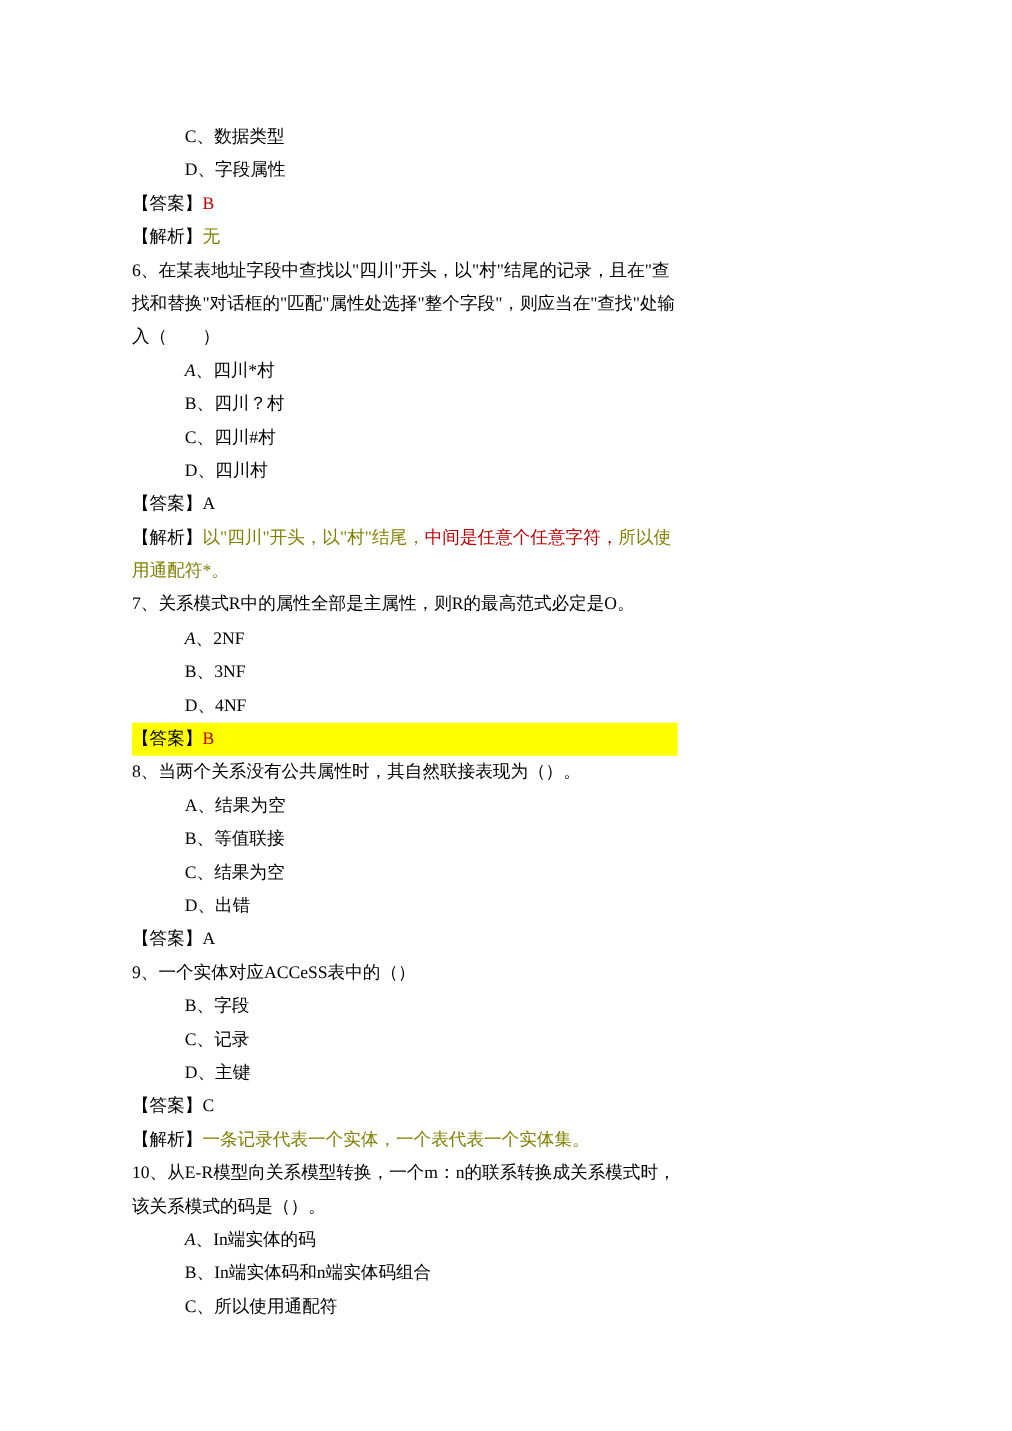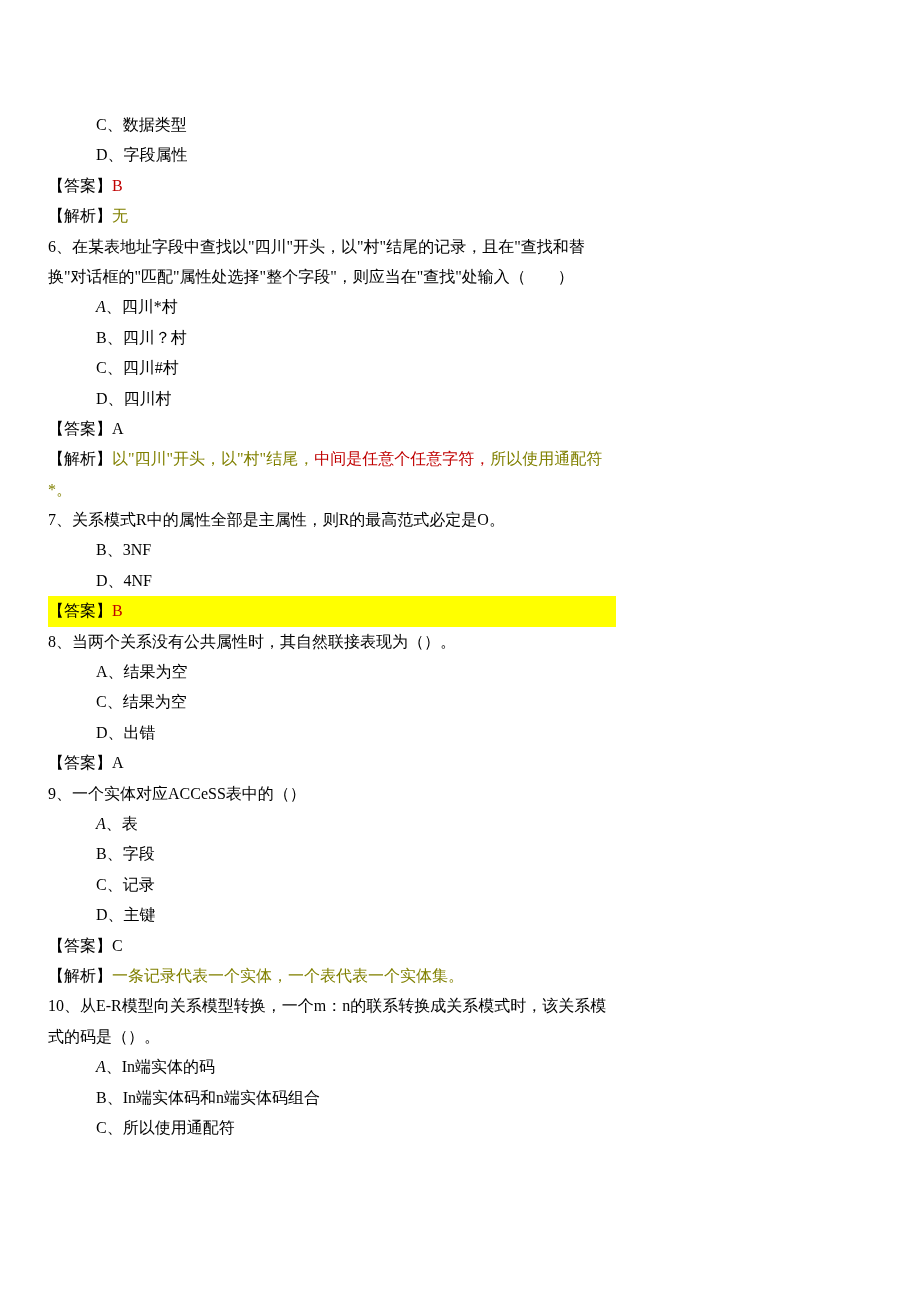--- a/index.html
+++ b/index.html
@@ -7,21 +7,21 @@
     padding: 0;
     background: #ffffff;
     font-family: "SimSun", "宋体", serif;
     font-size: 16px;
     line-height: 1.9;
     color: #000000;
   }
   .page {
     width: 736px;
     min-height: 1301px;
-    padding: 110px 120px 80px 48px;
+    padding: 110px 120px 80px 120px;
     box-sizing: border-box;
   }
   .option {
     padding-left: 48px;
   }
   .answer-label {
     color: #000000;
   }
   .answer-val {
     color: #c00000;
@@ -72,36 +72,37 @@
   <span class="line option">C、四川#村</span>
   <span class="line option">D、四川村</span>
   <span class="line">
     <span class="answer-label">【答案】</span><span>A</span>
   </span>
   <span class="line">
     <span class="analysis-label">【解析】</span><span class="analysis-olive">以"四川"开头，以"村"结尾，</span><span class="analysis-red">中间是任意个任意字符，</span><span class="analysis-olive">所以使用通配符*。</span>
   </span>
 
   <span class="line question">7、关系模式R中的属性全部是主属性，则R的最高范式必定是O。</span>
+  <span class="line option"><span class="italic-a">A</span><span>、2NF</span></span>
   <span class="line option">B、3NF</span>
   <span class="line option">D、4NF</span>
   <span class="line highlight">
     <span class="answer-label">【答案】</span><span class="answer-val">B</span>
   </span>
 
   <span class="line question">8、当两个关系没有公共属性时，其自然联接表现为（）。</span>
   <span class="line option">A、结果为空</span>
+  <span class="line option">B、等值联接</span>
   <span class="line option">C、结果为空</span>
   <span class="line option">D、出错</span>
   <span class="line">
     <span class="answer-label">【答案】</span><span>A</span>
   </span>
 
   <span class="line question">9、一个实体对应ACCeSS表中的（）</span>
-  <span class="line option"><span class="italic-a">A</span><span>、表</span></span>
   <span class="line option">B、字段</span>
   <span class="line option">C、记录</span>
   <span class="line option">D、主键</span>
   <span class="line">
     <span class="answer-label">【答案】</span><span>C</span>
   </span>
   <span class="line">
     <span class="analysis-label">【解析】</span><span class="analysis-olive">一条记录代表一个实体，一个表代表一个实体集。</span>
   </span>
 

